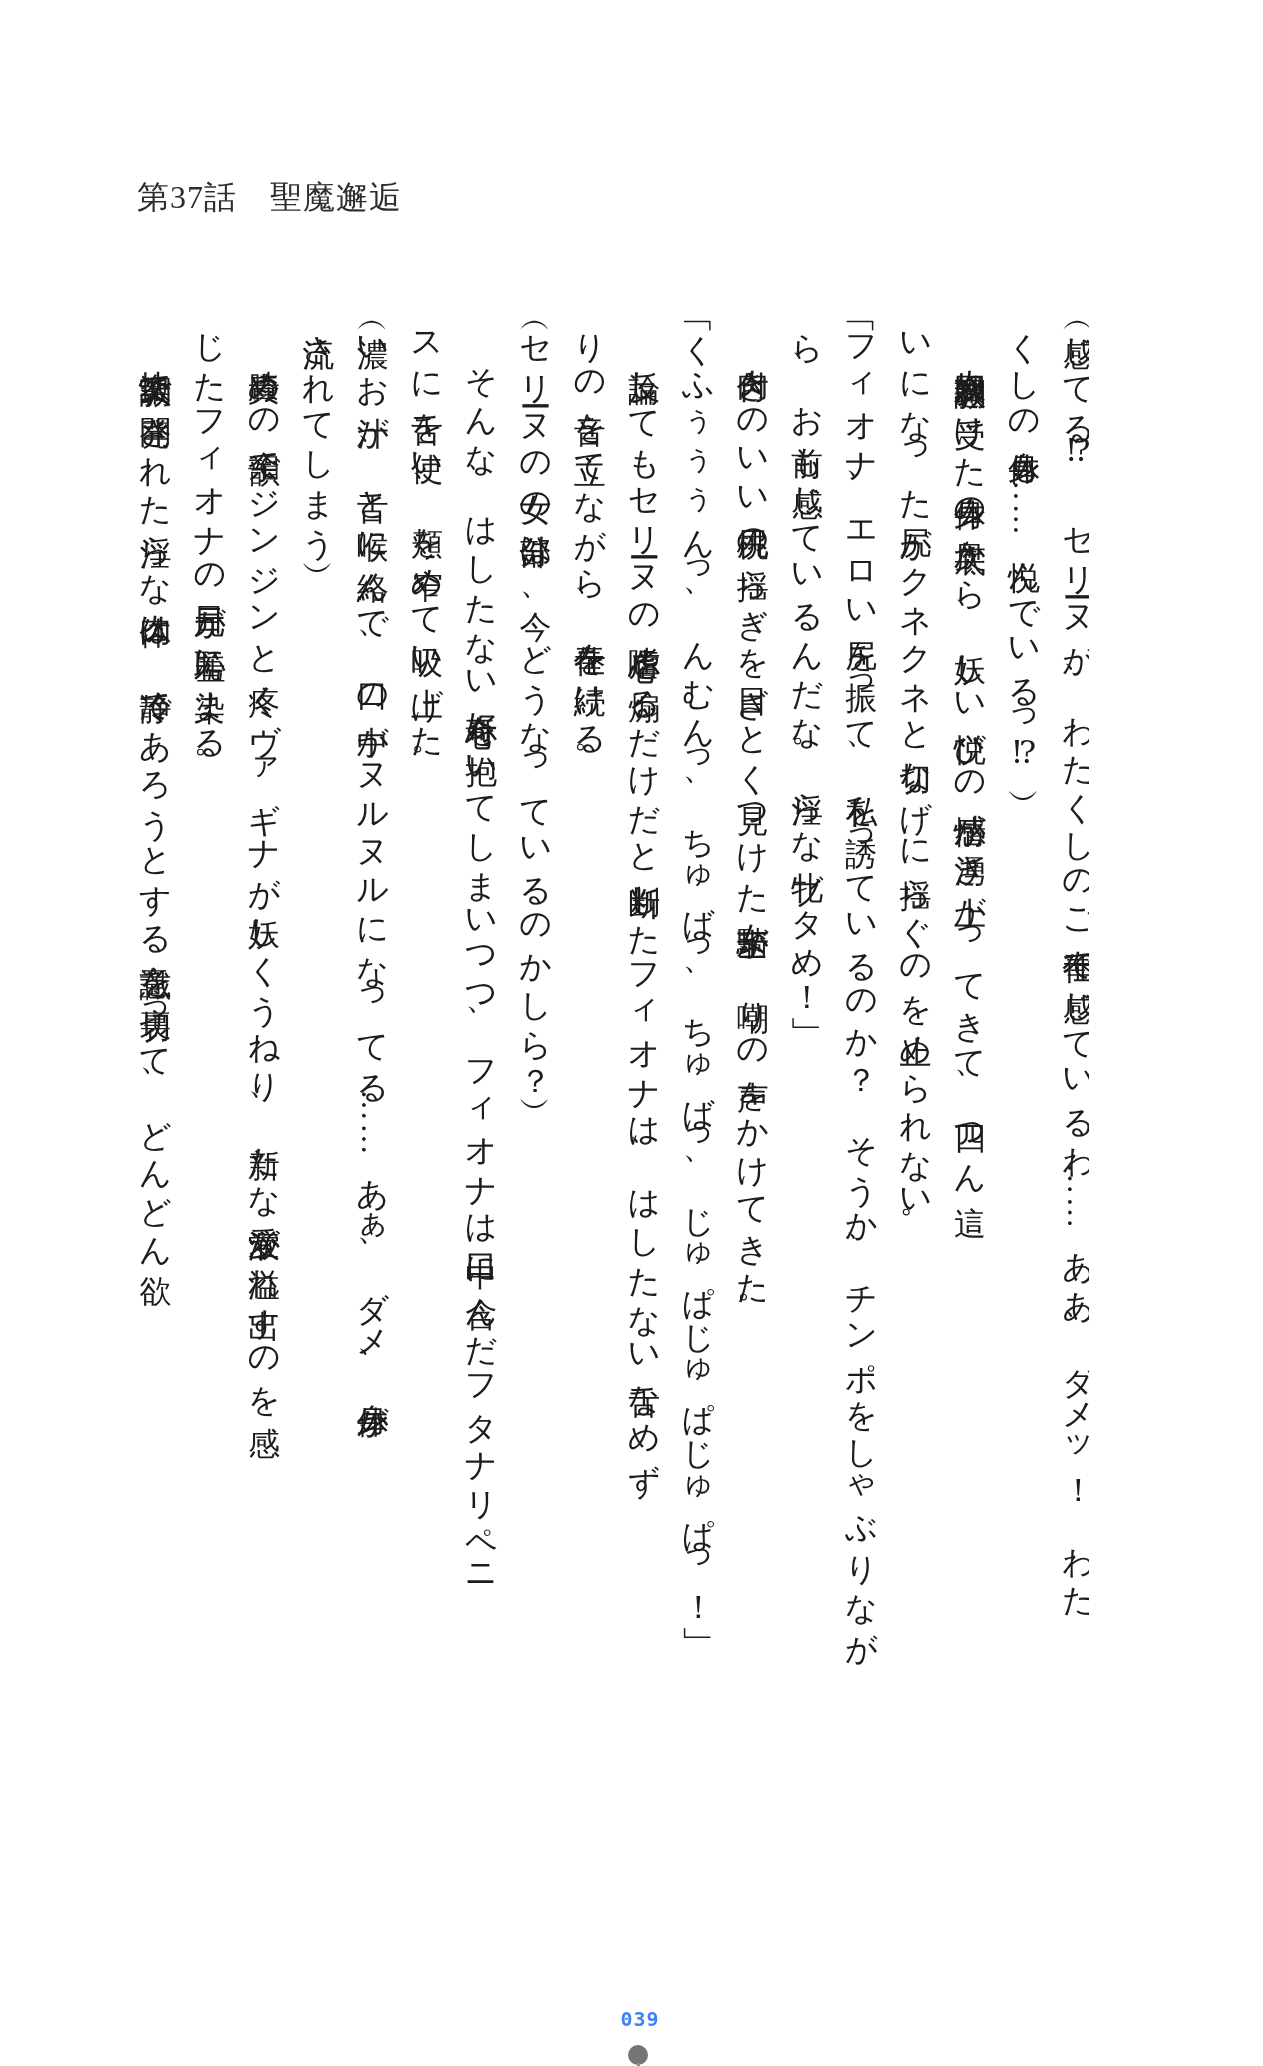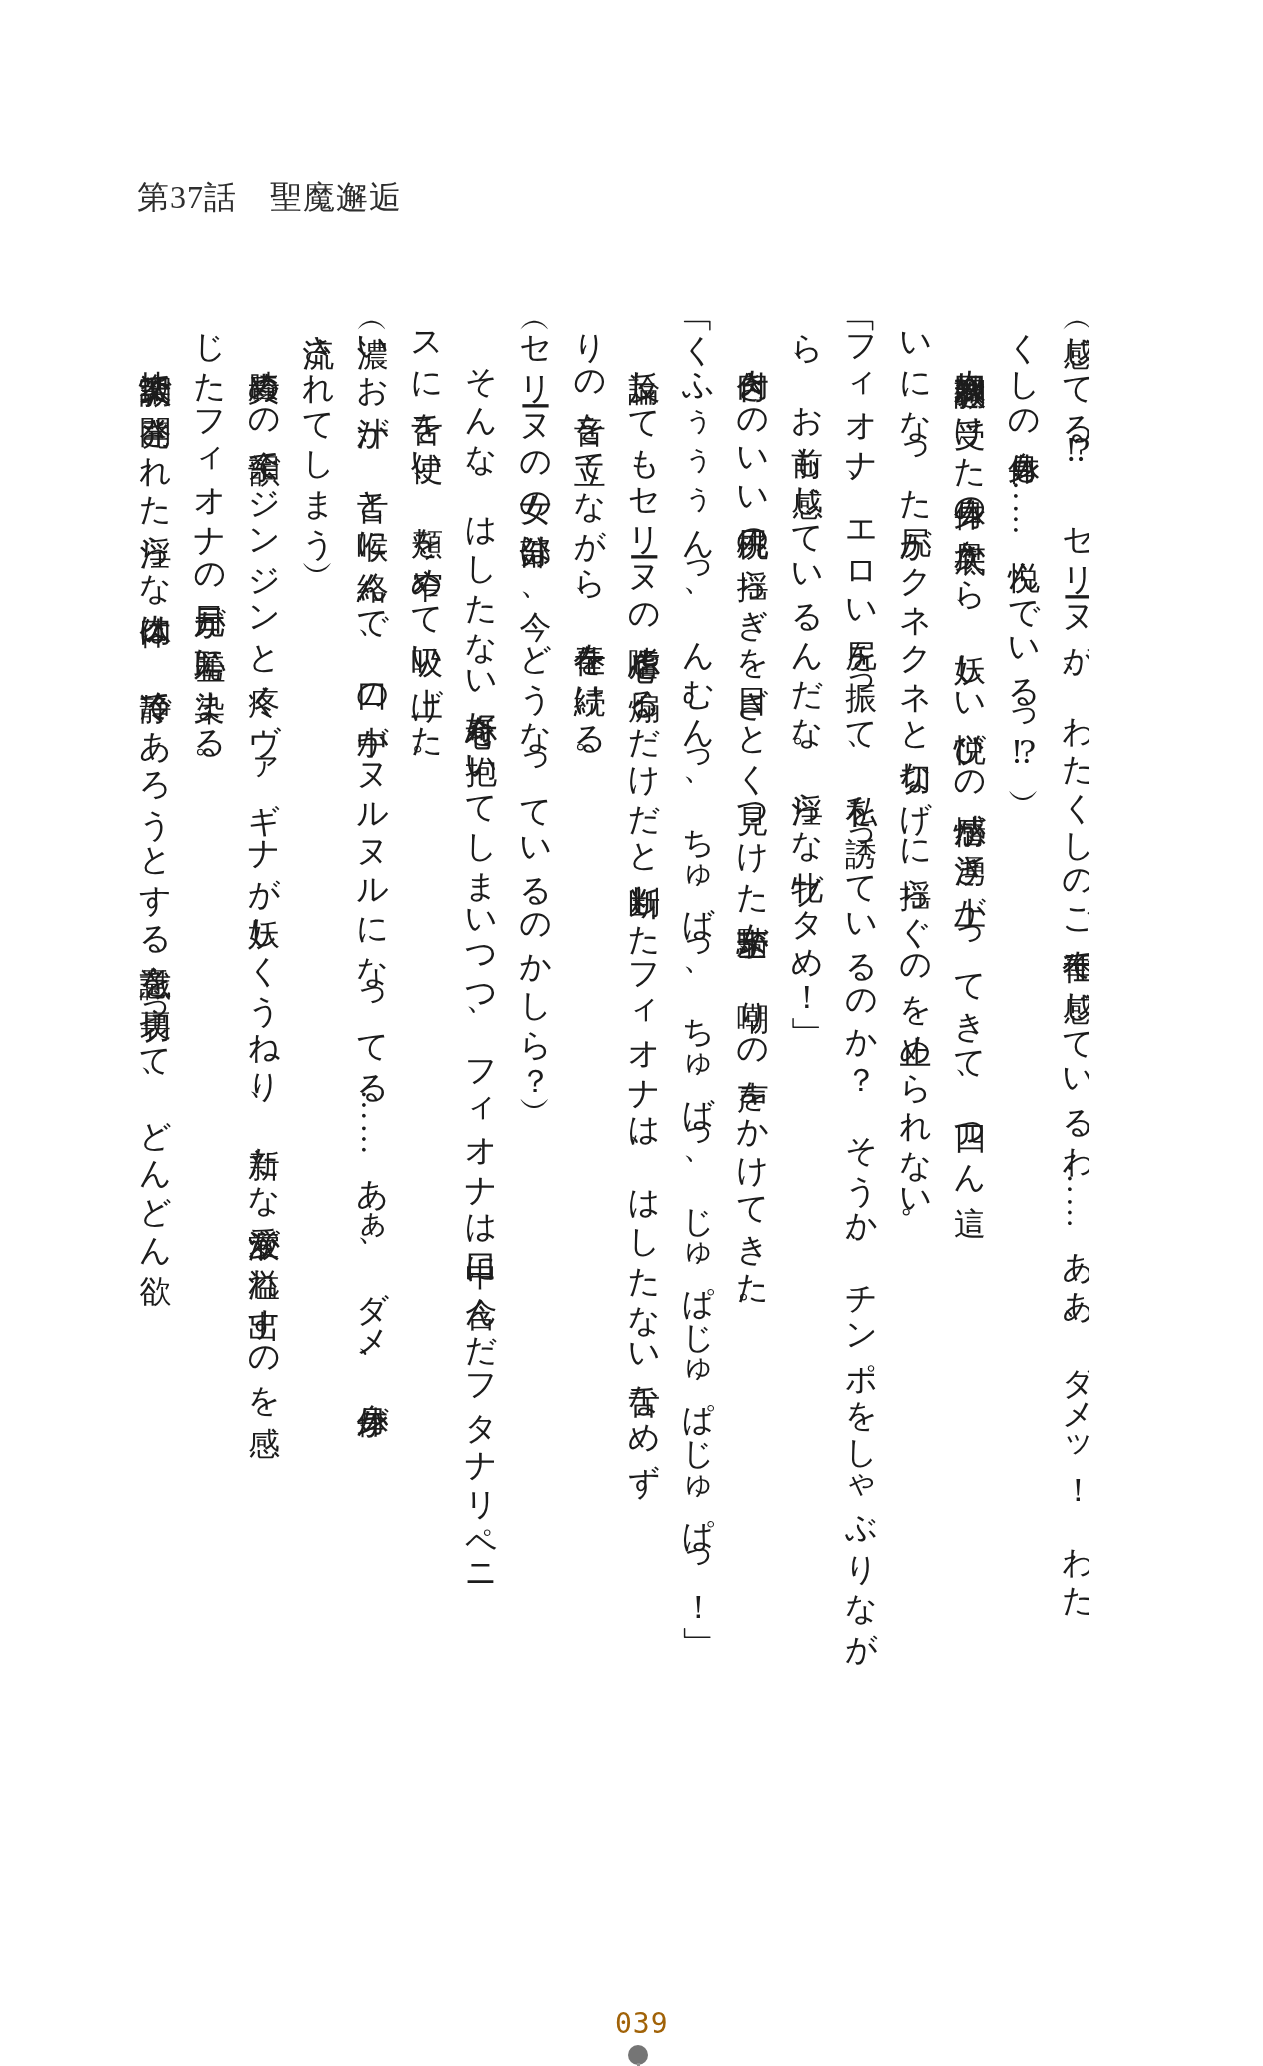--- a/index.html
+++ b/index.html
@@ -50,23 +50,23 @@
     text-indent: 34px;
   }
   
   .page-num {
     position: absolute;
     left: 615px;
     top: 1964px;
     width: 50px;
     text-align: center;
     font-family: "DejaVu Sans Mono", "Liberation Mono", monospace;
-    font-size: 28px;
-    font-weight: 400;
-    color: #a16207;
+    font-size: 20px;
+    font-weight: 700;
+    color: #3b82f6;
     letter-spacing: 1px;
   }
   .footer-dot {
     position: absolute;
     left: 628px;
     top: 2002px;
     width: 20px;
     height: 20px;
     border-radius: 50%;
     background: #757575;

